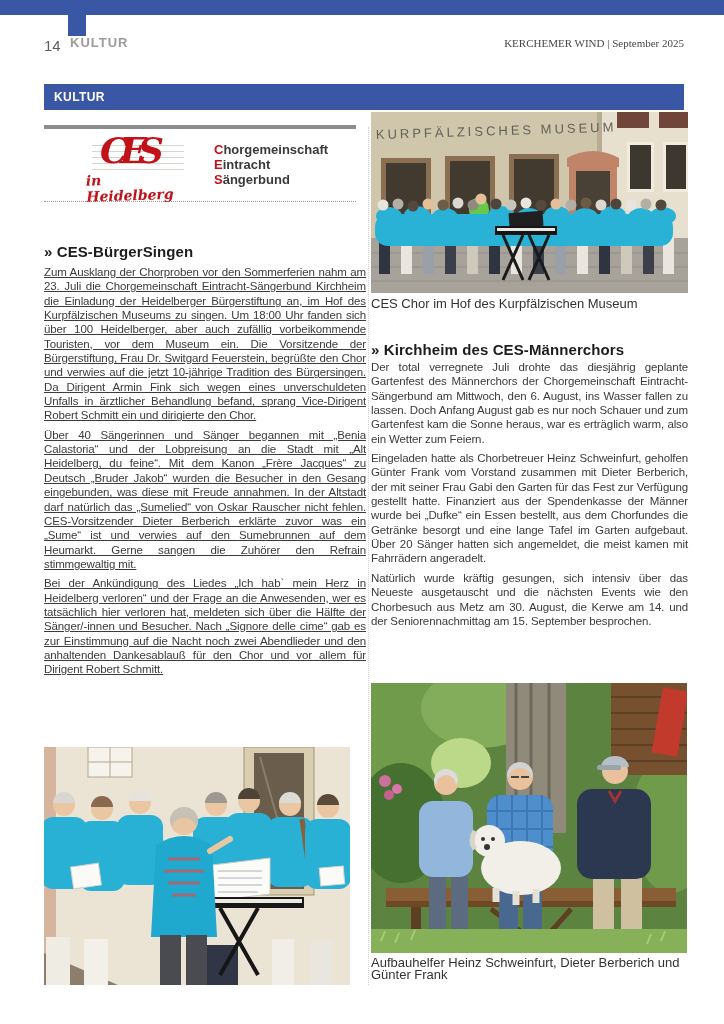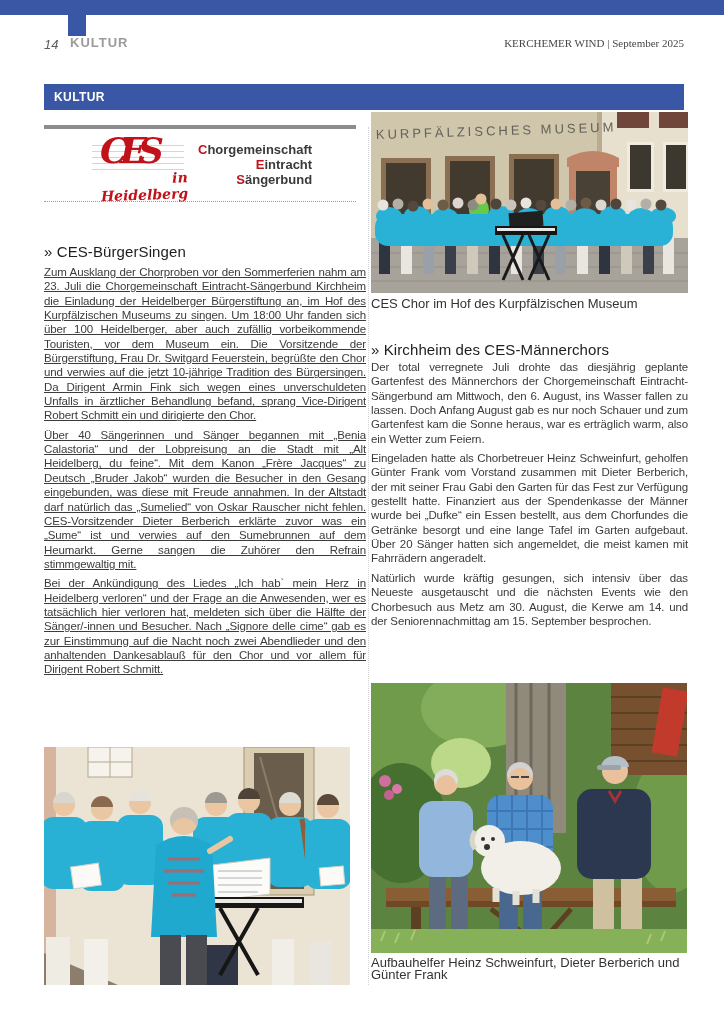--- a/index.html
+++ b/index.html
@@ -4,47 +4,47 @@
 <title>Kerchemer Wind – Seite 14</title>
 <style>
   html,body{margin:0;padding:0;background:#ffffff;}
   .page{
     position:relative;width:724px;height:1024px;background:#ffffff;overflow:hidden;
     font-family:"Liberation Sans",sans-serif;color:#3b3b3b;
   }
   
   .topbar{position:absolute;left:0;top:0;width:724px;height:15px;background:#3a57a5;}
   .toptab{position:absolute;left:68px;top:15px;width:18px;height:21px;background:#3a57a5;}
-  .pagenum{position:absolute;left:44px;top:37px;font-size:13px;color:#5d5d5d;font-style:italic;}
+  .pagenum{position:absolute;left:44px;top:37px;font-size:15px;color:#5d5d5d;}
   .sectionhead{position:absolute;left:70px;top:35px;font-size:13px;font-weight:bold;letter-spacing:1px;color:#9b9b9b;}
   .issue{position:absolute;right:40px;top:37px;font-size:11px;color:#474747;font-family:Liberation Serif, serif;}
   .banner{
     position:absolute;left:44px;top:84px;width:640px;height:26px;background:#3a57a5;
     color:#ffffff;font-size:12px;font-weight:bold;letter-spacing:.4px;line-height:26px;
     padding-left:10px;box-sizing:border-box;
   }
   .col-divider{position:absolute;left:368px;top:127px;height:858px;border-left:1px dotted #d2d2d2;}
 
   
   .logoblock{position:absolute;left:44px;top:125px;width:312px;}
   .logo-rule-top{height:4px;background:#8c8c8c;}
-  .logo-row{display:flex;align-items:center;gap:10px;padding:6px 0 8px 34px;height:58px;text-align:right;}
+  .logo-row{display:flex;align-items:center;gap:26px;padding:6px 0 8px 34px;height:58px;}
   .logo-rule-bottom{border-bottom:1px dotted #9a9a9a;}
   .logo-mark{position:relative;width:110px;height:58px;}
   .logo-staff{position:absolute;left:14px;top:10px;width:92px;height:26px;opacity:.55;
     background:repeating-linear-gradient(#b9b3a6 0 1px,transparent 1px 6px);}
   .logo-monogram{position:absolute;left:22px;top:-6px;font-family:"DejaVu Serif",serif;
     font-style:italic;font-weight:bold;font-size:36px;letter-spacing:-9px;color:#c1121a;}
   .logo-tagline{position:absolute;left:8px;top:36px;font-family:"DejaVu Serif",serif;
     font-style:italic;font-weight:bold;font-size:14px;color:#c1121a;transform:rotate(-2deg);}
   .logo-text{font-size:13px;font-weight:bold;line-height:15px;color:#3a3a3a;}
   .logo-text .red{color:#c1121a;}
 
   
-  .headline{position:absolute;font-size:15px;font-weight:normal;color:#1d1d1d;letter-spacing:.1px;text-align:right;}
+  .headline{position:absolute;font-size:15px;font-weight:bold;color:#1d1d1d;letter-spacing:.1px;text-align:right;}
   .hl-left{left:44px;top:231px;}
   .hl-right{left:371px;top:329px;}
   .paras{position:absolute;text-align:justify;font-size:11.5px;line-height:14.35px;
     letter-spacing:-.12px;color:#3b3b3b;}
   .paras p{margin:0 0 5px 0;}
   .paras-left{left:44px;top:265px;width:322px;text-decoration:underline;}
   .paras-right{left:371px;top:360px;width:317px;}
 
   
   figure{margin:0;padding:0;position:absolute;}

